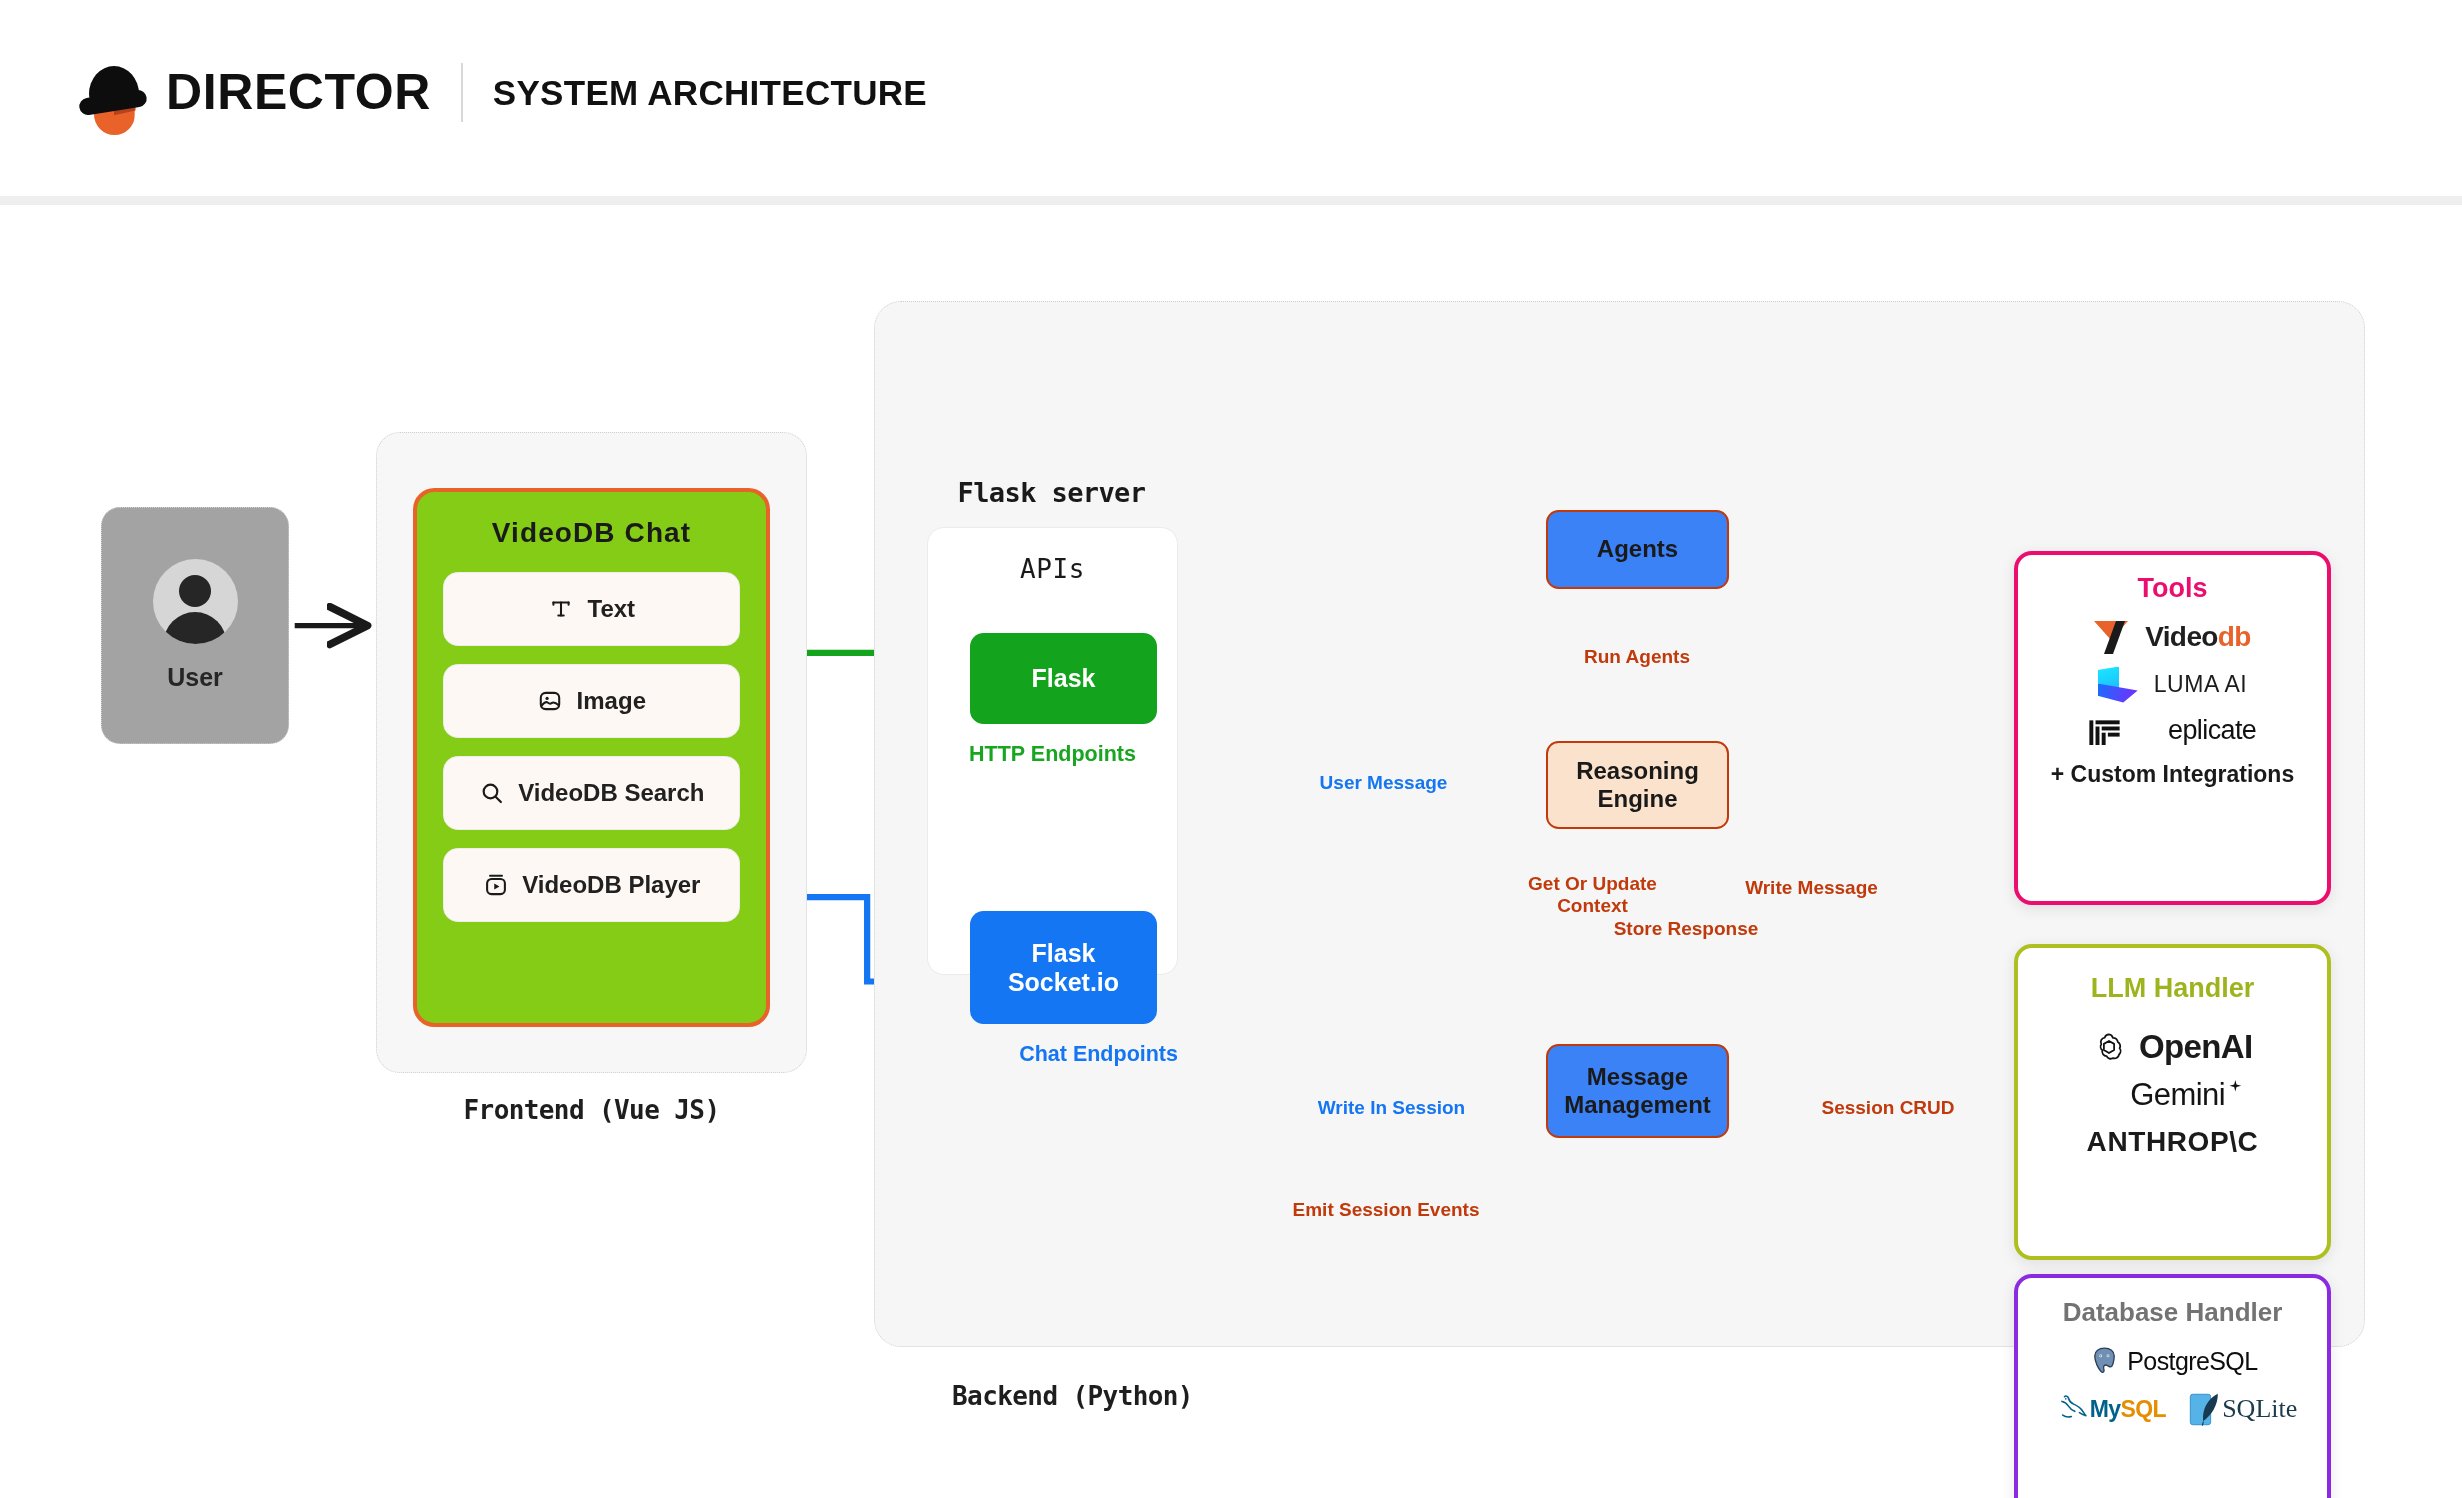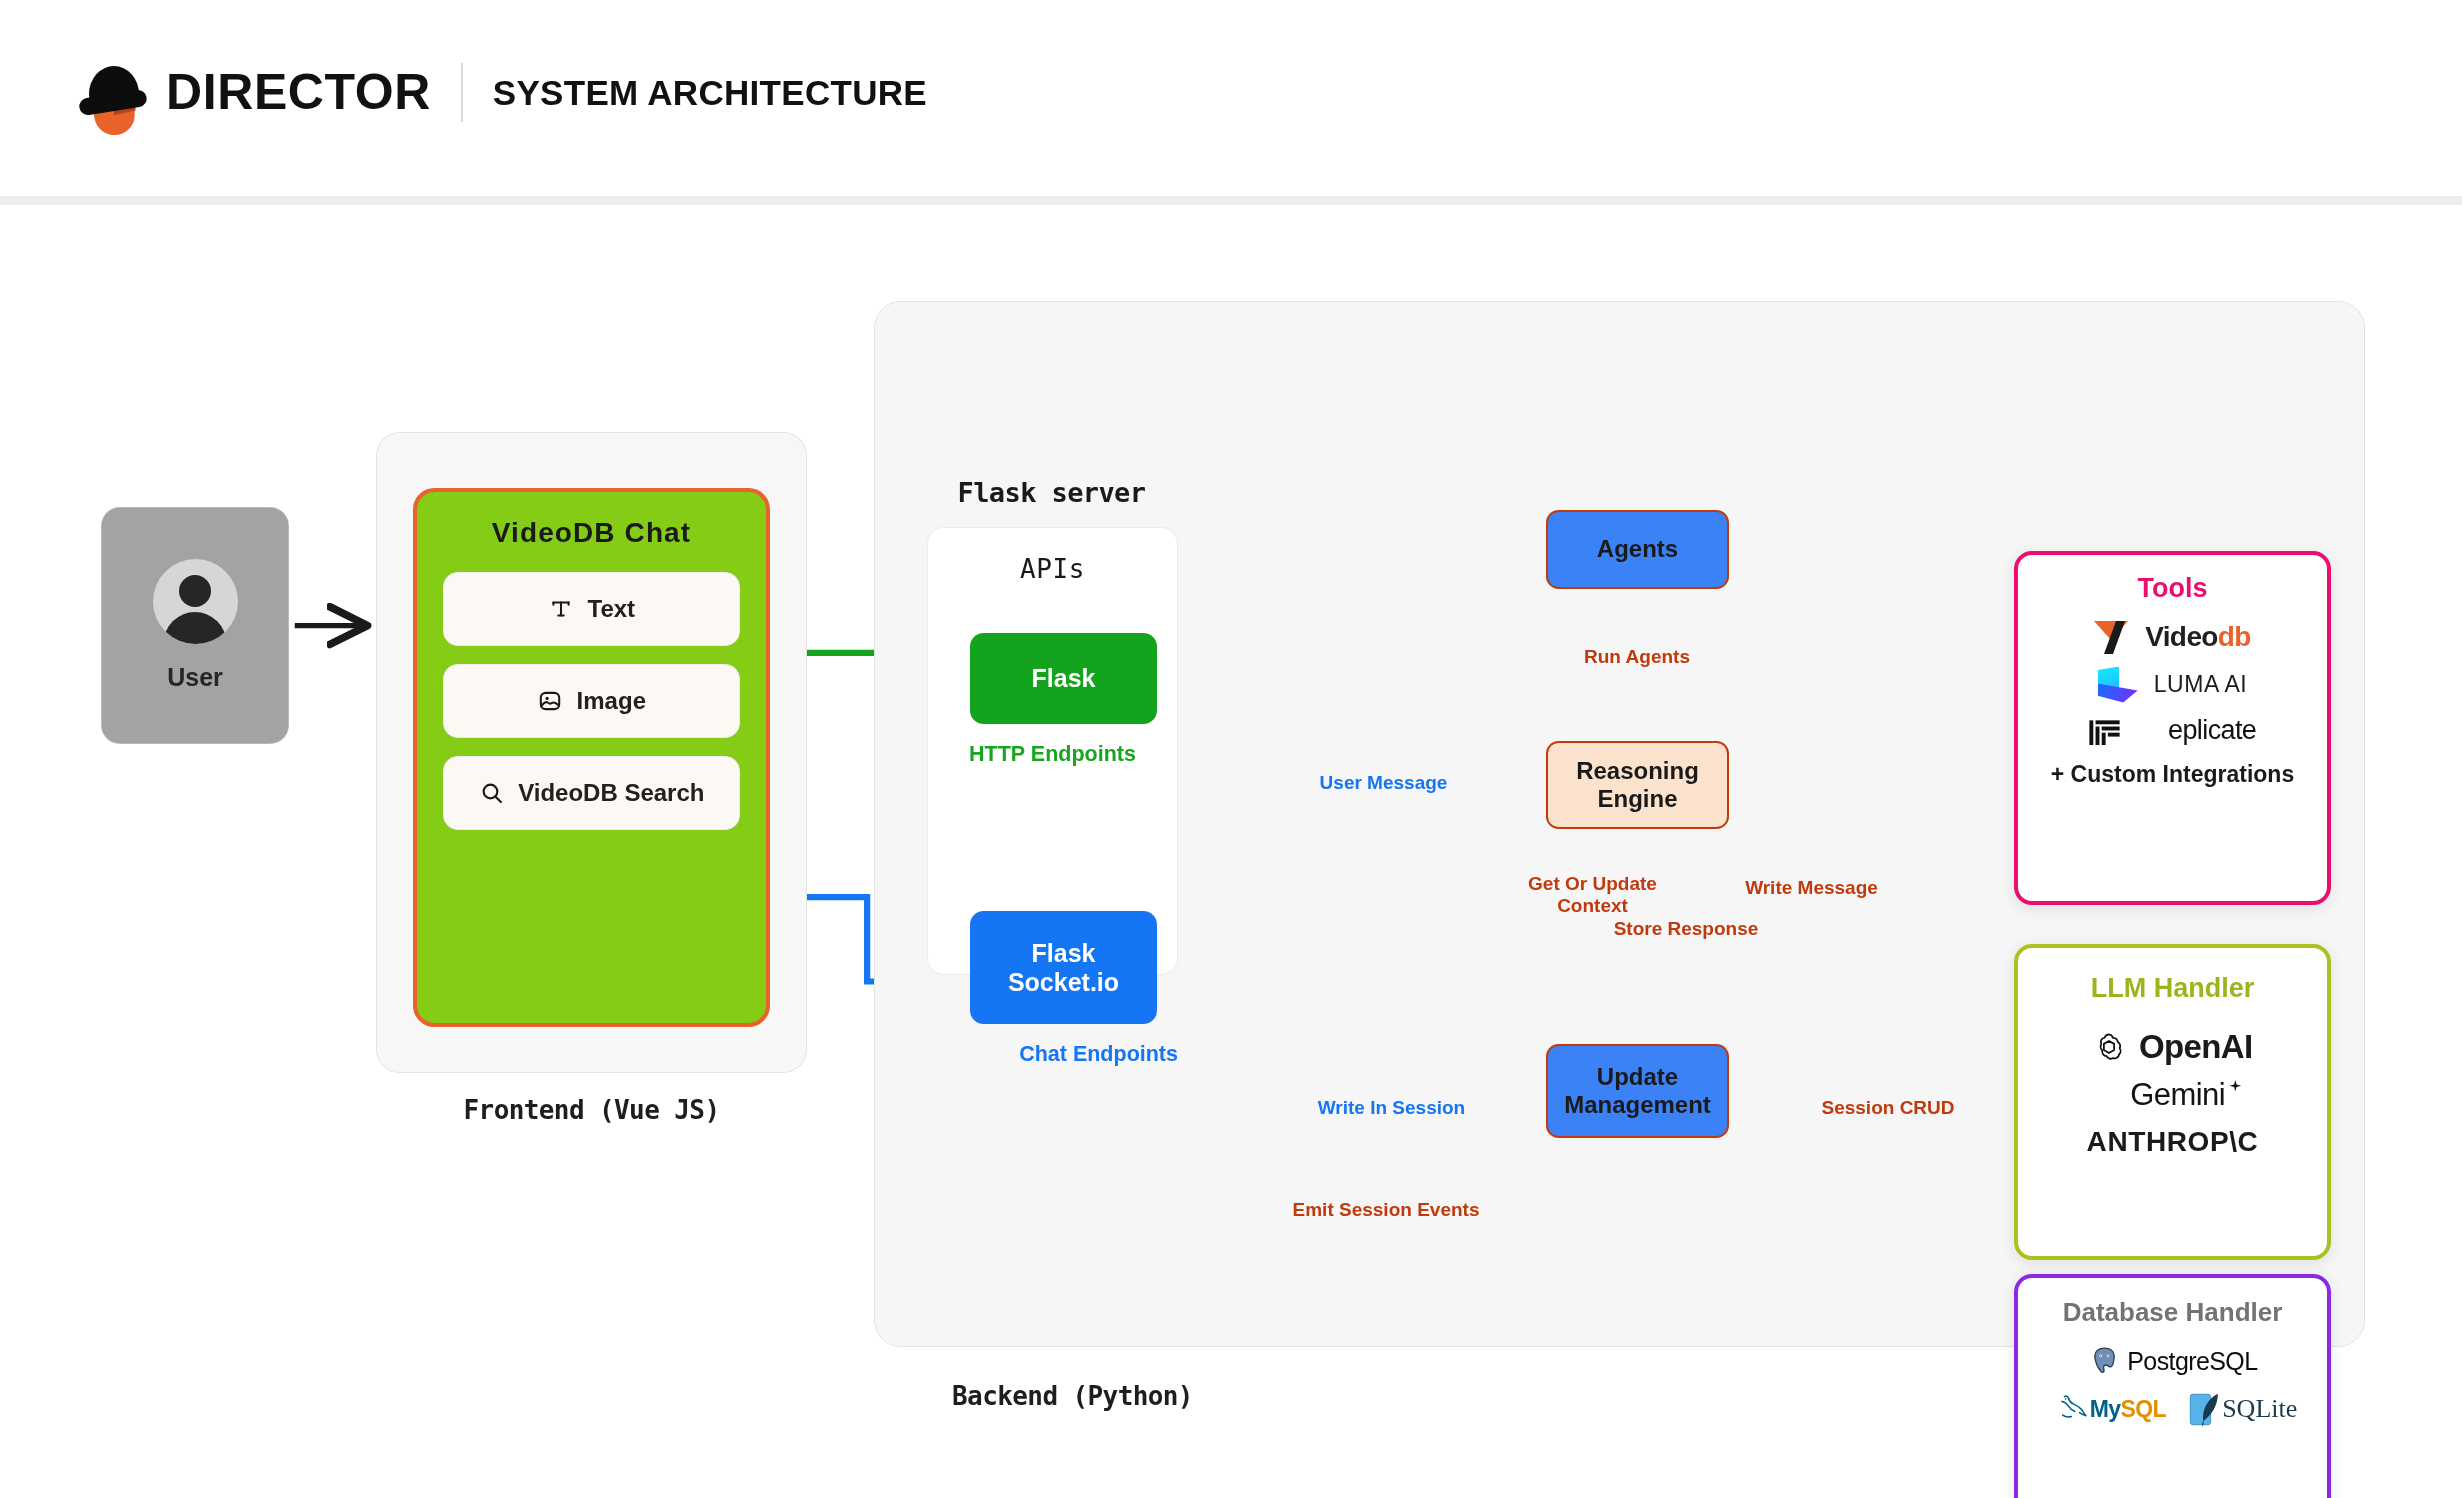--- a/index.html
+++ b/index.html
@@ -372,20 +372,30 @@
     <div class="chat-item">
       <span>
         <svg class="ic" viewBox="0 0 24 24" fill="none" stroke="#1a1a1a" stroke-width="2" stroke-linecap="round" stroke-linejoin="round">
           <circle cx="10.6" cy="10.6" r="6.3"></circle>
             <path d="M15.3 15.5 L20.2 20.4"></path>
         </svg>
       </span>
       <span class="chat-item-label">VideoDB Search</span>
     </div>
 
+    <div class="chat-item">
+      <span>
+        <svg class="ic" viewBox="0 0 24 24" fill="none" stroke="#1a1a1a" stroke-width="1.9" stroke-linecap="round" stroke-linejoin="round">
+          <path d="M6.5 3.4h11"></path>
+          <rect x="3.8" y="6.4" width="16.4" height="14" rx="4"></rect>
+          <path d="M10.4 10.6 L15.2 13.4 L10.4 16.2 Z" fill="#1a1a1a" stroke="none"></path>
+        </svg>
+      </span>
+      <span class="chat-item-label">VideoDB Player</span>
+    </div>
   </div>
   <div class="mono" id="frontend-caption">Frontend (Vue JS)</div>
 
   <div class="node" id="backend-container"></div>
   <div class="mono" id="flask-server-title">Flask server</div>
   <div class="node" id="apis-card"></div>
   <div class="mono" id="apis-title">APIs</div>
 
   <div class="node" id="flask-box">
     <span>Flask</span>
@@ -402,21 +412,21 @@
     <span>Agents</span>
   </div>
   <div class="node core-node" id="reasoning-node">
     <span>
       <span>Reasoning</span><br>
       <span>Engine</span>
     </span>
   </div>
   <div class="node core-node" id="session-node">
     <span>
-      <span>Update</span><br>
+      <span>Message</span><br>
       <span>Management</span>
     </span>
   </div>
 
   <div class="mono" id="backend-caption">Backend (Python)</div>
 
   <div class="elabel e-blue" style="left:1287px; top:567px; width:193px;">User Message</div>
   <div class="elabel e-blue" style="left:1278px; top:892px; width:227px;">Write In Session</div>
   <div class="elabel e-orange" style="left:1552px; top:441px; width:170px;">Run Agents</div>
   <div class="elabel e-orange" style="left:1485px; top:668px; width:215px;">

